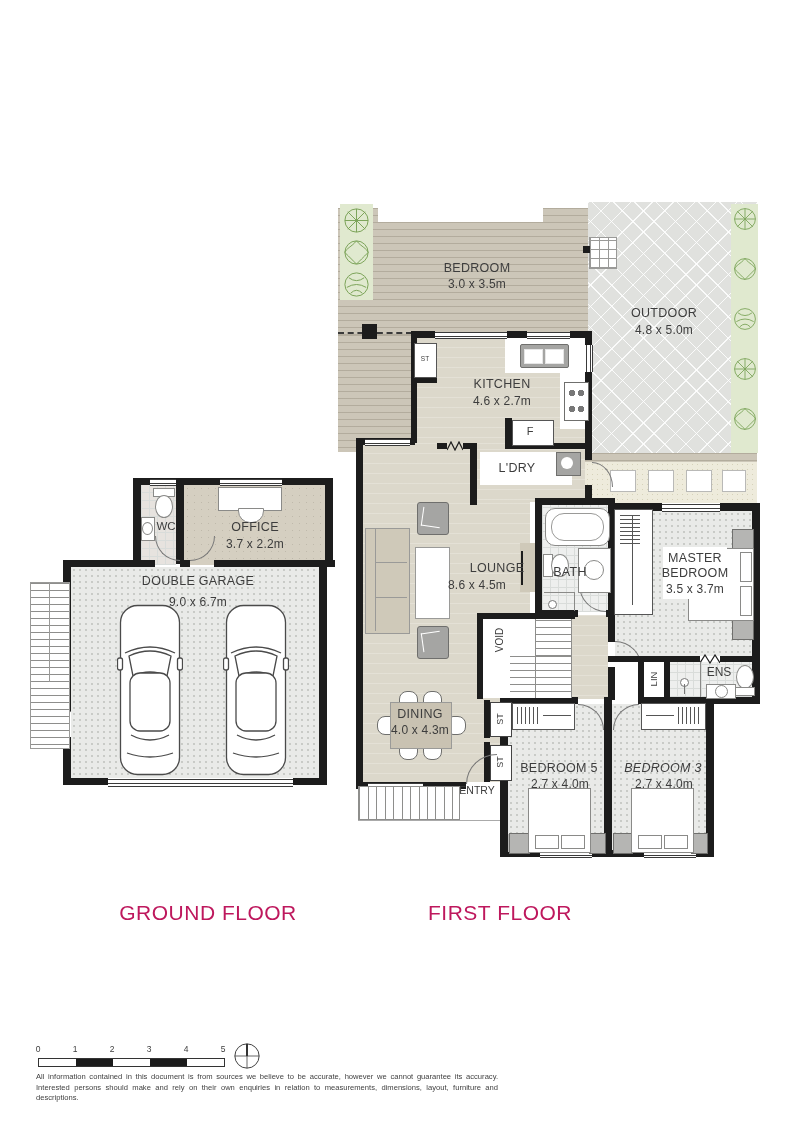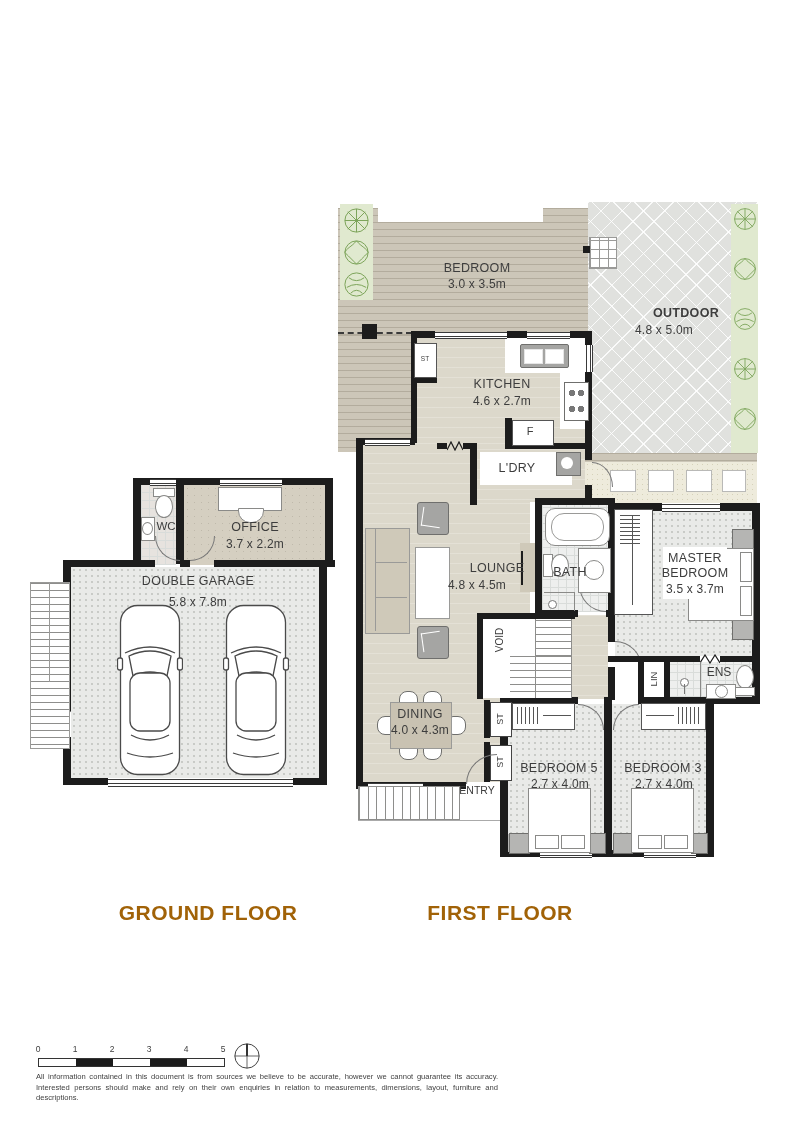--- a/index.html
+++ b/index.html
@@ -4,21 +4,21 @@
 <style>
   html,body{margin:0;padding:0;background:#ffffff;}
   #plan{position:relative;width:800px;height:1132px;background:#fff;overflow:hidden;
         font-family:"Liberation Sans","DejaVu Sans",sans-serif;color:#3d3d3d;}
   .abs{position:absolute;}
   .wall{position:absolute;background:#1c1c1c;}
   .lx{position:absolute;transform:translateX(-50%);white-space:nowrap;text-align:center;}
   .ccr{position:absolute;transform:translate(-50%,-50%) rotate(-90deg);white-space:nowrap;}
   .rname{font-size:12.5px;letter-spacing:.3px;}
   .rdims{font-size:12px;letter-spacing:.2px;}
-  .title{font-size:21px;color:#a16207;letter-spacing:.5px;font-weight:bold;}
+  .title{font-size:21px;color:#be185d;letter-spacing:.5px;}
   .deck{background-color:#ccc6b8;background-image:repeating-linear-gradient(180deg,rgba(125,117,100,.32) 0 1px,transparent 1px 7px);}
   .herring{background-color:#e0e1de;background-image:
      repeating-linear-gradient(45deg,rgba(255,255,255,.85) 0 1px,transparent 1px 15px),
      repeating-linear-gradient(135deg,rgba(255,255,255,.85) 0 1px,transparent 1px 15px);}
   .garden{background:#e0e9cf;}
   .beige{background-color:#dcd8cb;background-image:repeating-linear-gradient(180deg,rgba(255,255,255,.22) 0 1px,transparent 1px 10px);}
   .spk{background-color:#e9eae8;background-image:radial-gradient(#c7c8c5 .7px,transparent .8px);background-size:6px 6px;}
   .office-fl{background-color:#d5cfc1;background-image:radial-gradient(#bfb9ab .6px,transparent .7px);background-size:7px 7px;}
   .tiles{background-color:#eeefee;background-image:
      repeating-linear-gradient(0deg,#d9dcda 0 1px,transparent 1px 8px),
@@ -352,50 +352,50 @@
       <rect x="13" y="70" width="40" height="58" rx="10"></rect>
       <path d="M14 132 Q33 142 52 132" fill="none"></path>
       <path d="M10 150 Q33 158 56 150" fill="none"></path>
       <rect x="0.5" y="55" width="5" height="12" rx="2"></rect>
       <rect x="60.5" y="55" width="5" height="12" rx="2"></rect>
     </g>
   </svg>
 
   <div class="lx rname" style="left:477px;top:261px;">BEDROOM</div>
   <div class="lx rdims" style="left:477px;top:277px;">3.0 x 3.5m</div>
-  <div class="lx rname" style="left:686px;top:306px;font-weight:bold;">OUTDOOR</div>
+  <div class="lx rname" style="left:664px;top:306px;">OUTDOOR</div>
   <div class="lx rdims" style="left:664px;top:323px;">4.8 x 5.0m</div>
   <div class="lx rname" style="left:502px;top:377px;">KITCHEN</div>
   <div class="lx rdims" style="left:502px;top:394px;">4.6 x 2.7m</div>
   <div class="lx" style="left:425px;top:355px;font-size:6.5px;">ST</div>
   <div class="lx" style="left:530px;top:425px;font-size:11px;">F</div>
   <div class="lx rname" style="left:517px;top:461px;">L'DRY</div>
   <div class="lx rname" style="left:497px;top:561px;">LOUNGE</div>
-  <div class="lx rdims" style="left:477px;top:578px;">4.8 x 4.5m</div>
+  <div class="lx rdims" style="left:477px;top:578px;">8.6 x 4.5m</div>
   <div class="lx rname" style="left:570px;top:565px;">BATH</div>
   <div class="lx rname" style="left:695px;top:551px;">MASTER</div>
   <div class="lx rname" style="left:695px;top:566px;">BEDROOM</div>
   <div class="lx rdims" style="left:695px;top:582px;">3.5 x 3.7m</div>
   <div class="ccr" style="left:499px;top:640px;font-size:10px;">VOID</div>
   <div class="ccr" style="left:653px;top:679px;font-size:9.5px;">LIN</div>
   <div class="lx" style="left:719px;top:665px;font-size:12px;">ENS</div>
   <div class="lx rname" style="left:420px;top:707px;">DINING</div>
   <div class="lx rdims" style="left:420px;top:723px;">4.0 x 4.3m</div>
   <div class="ccr" style="left:500px;top:719px;font-size:9px;">ST</div>
   <div class="ccr" style="left:500px;top:762px;font-size:9px;">ST</div>
   <div class="lx" style="left:477px;top:784px;font-size:10.5px;">ENTRY</div>
   <div class="lx rname" style="left:559px;top:761px;">BEDROOM 5</div>
   <div class="lx rdims" style="left:560px;top:777px;">2.7 x 4.0m</div>
-  <div class="lx rname" style="left:663px;top:761px;">BEDROOM 3</div>
+  <div class="lx rname" style="left:663px;top:761px;font-style:italic;">BEDROOM 3</div>
   <div class="lx rdims" style="left:664px;top:777px;">2.7 x 4.0m</div>
   <div class="lx" style="left:166px;top:520px;font-size:11.5px;">WC</div>
   <div class="lx rname" style="left:255px;top:520px;">OFFICE</div>
   <div class="lx rdims" style="left:255px;top:537px;">3.7 x 2.2m</div>
   <div class="lx rname" style="left:198px;top:574px;">DOUBLE GARAGE</div>
-  <div class="lx rdims" style="left:198px;top:595px;">5.8 x 7.8m</div>
+  <div class="lx rdims" style="left:198px;top:595px;">9.0 x 6.7m</div>
 
   <div class="lx title" style="left:208px;top:901px;">GROUND FLOOR</div>
   <div class="lx title" style="left:500px;top:901px;">FIRST FLOOR</div>
 
   <div class="lx" style="left:38px;top:1044px;font-size:8.5px;">0</div>
   <div class="lx" style="left:75px;top:1044px;font-size:8.5px;">1</div>
   <div class="lx" style="left:112px;top:1044px;font-size:8.5px;">2</div>
   <div class="lx" style="left:149px;top:1044px;font-size:8.5px;">3</div>
   <div class="lx" style="left:186px;top:1044px;font-size:8.5px;">4</div>
   <div class="lx" style="left:223px;top:1044px;font-size:8.5px;">5</div>

